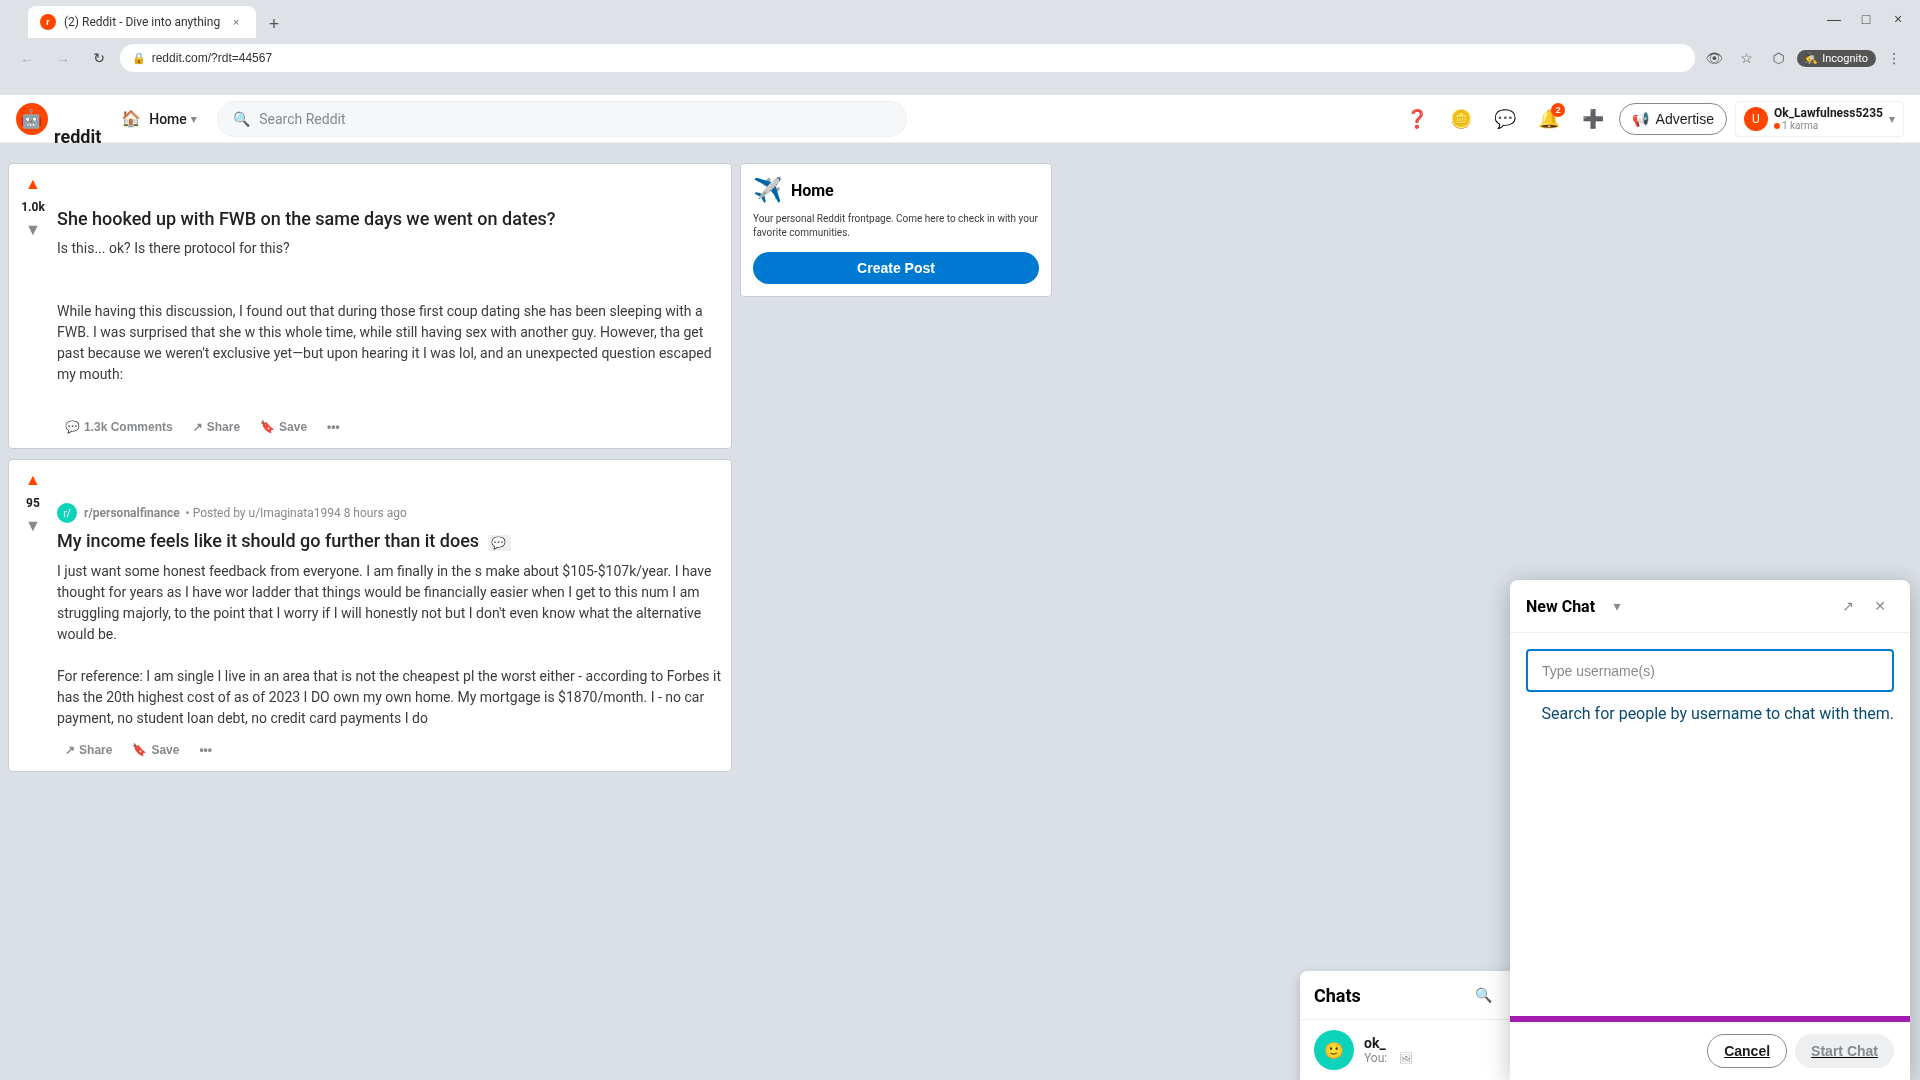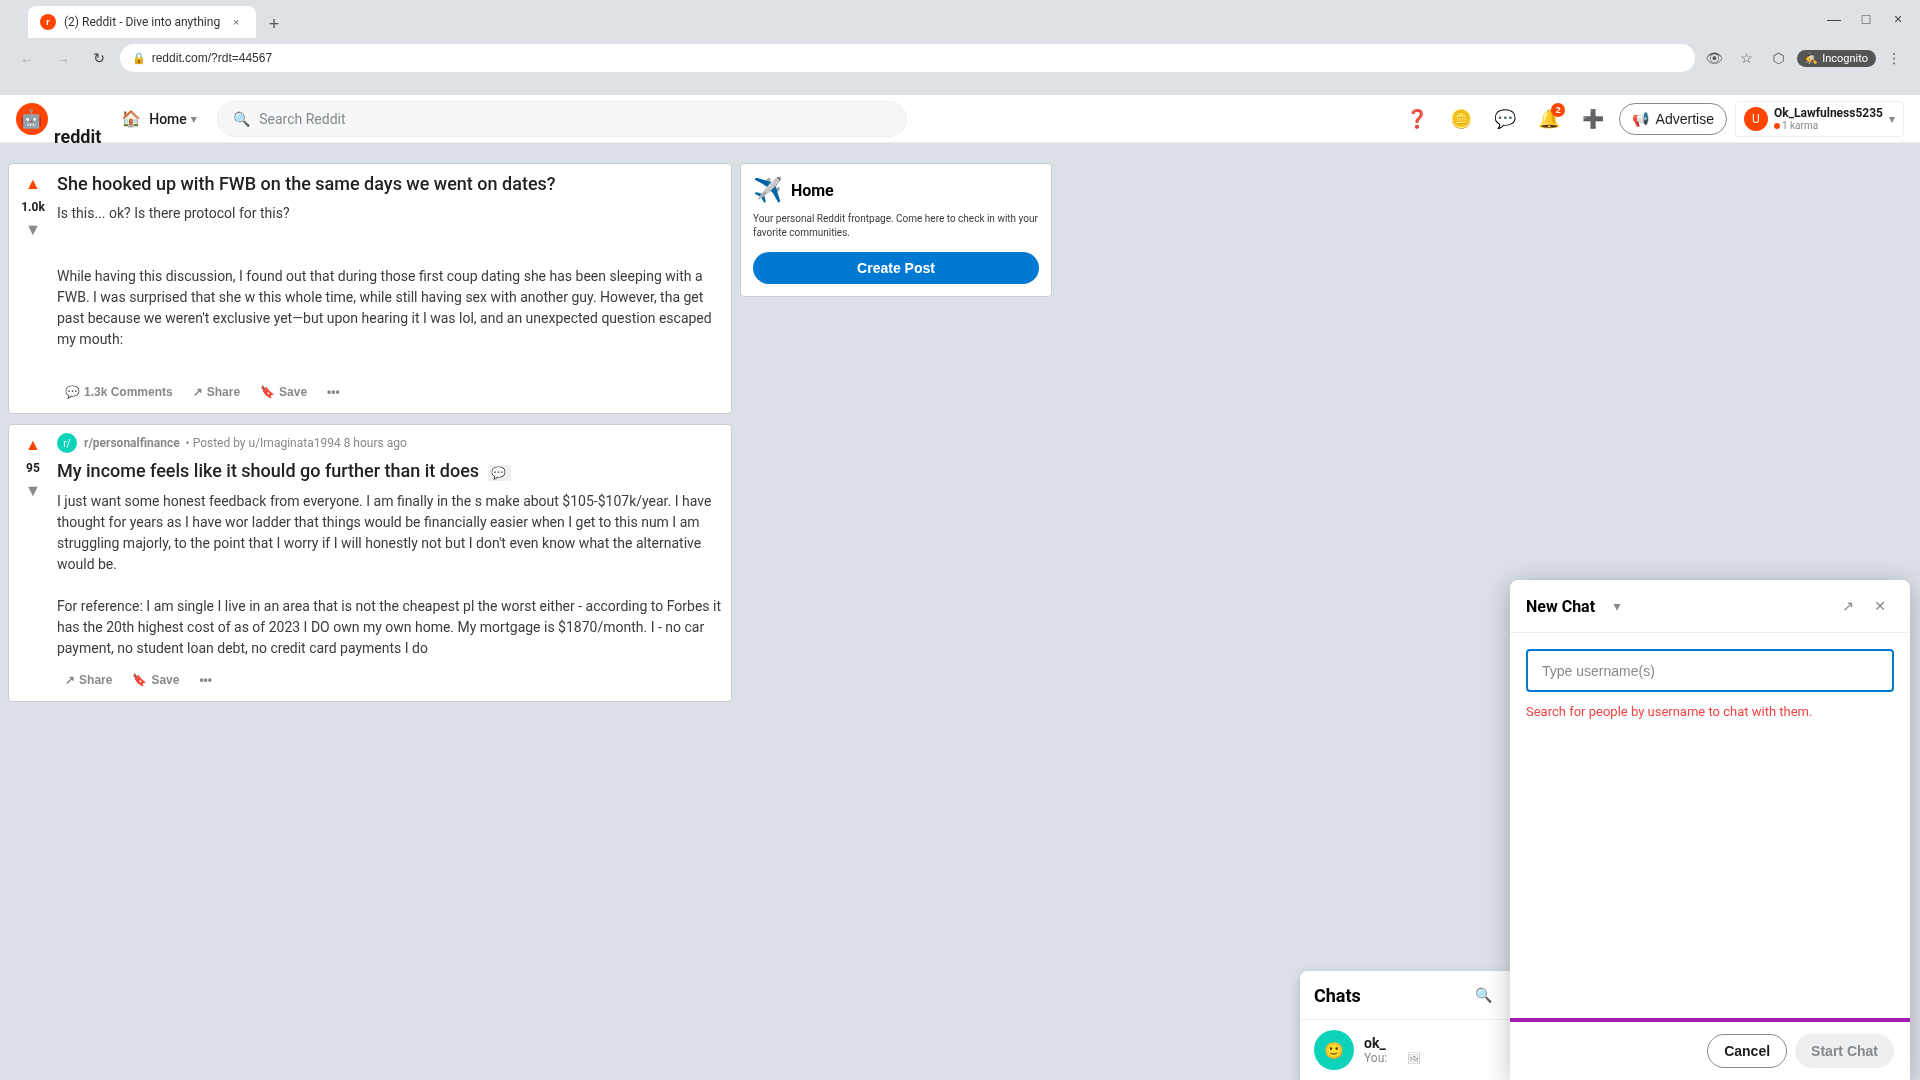--- a/index.html
+++ b/index.html
@@ -269,21 +269,21 @@
       gap: 4px;
     }
     .vote-btn {
       background: none; border: none; cursor: pointer;
       font-size: 16px; color: #878a8c;
       width: 24px; height: 24px;
       display: flex; align-items: center; justify-content: center;
       border-radius: 2px;
     }
     .vote-count { font-size: 12px; font-weight: bold; color: #1c1c1c; }
-    .post-content { flex: 1; }
+    .post-content { flex: 1; margin-top: 35px; }
     .post-meta { font-size: 12px; color: #878a8c; margin-bottom: 6px; }
     .post-title { font-size: 18px; font-weight: 500; color: #222; margin-bottom: 8px; line-height: 1.3; }
     .post-body { font-size: 14px; color: #3c3c3c; line-height: 1.5; margin-bottom: 8px; max-height: 200px; overflow: hidden; }
     .post-actions {
       display: flex; align-items: center; gap: 4px;
     }
     .post-action-btn {
       display: flex; align-items: center; gap: 4px;
       padding: 6px 8px;
       border: none; background: transparent;
@@ -369,21 +369,21 @@
     .chat-avatar {
       width: 40px; height: 40px;
       background: #0dd3bb;
       border-radius: 50%;
       flex-shrink: 0;
       display: flex; align-items: center; justify-content: center;
       font-size: 16px; color: #fff;
     }
     .chat-info { flex: 1; min-width: 0; }
     .chat-name { font-size: 14px; font-weight: bold; color: #1c1c1c; }
-    .chat-preview { font-size: 12px; color: #878a8c; display: flex; align-items: center; gap: 20px; }
+    .chat-preview { font-size: 12px; color: #878a8c; display: flex; align-items: center; gap: 12px; }
     .chat-meta { display: flex; flex-direction: column; align-items: flex-end; gap: 4px; }
     .chat-time { font-size: 11px; color: #878a8c; }
     .chat-mute { font-size: 14px; color: #878a8c; }
 
     
     .new-chat-modal {
       position: absolute;
       bottom: 0;
       right: 0;
       width: 400px;
@@ -416,25 +416,26 @@
       padding: 10px 14px;
       margin-bottom: 12px;
     }
     .username-input {
       width: 100%;
       border: none; outline: none;
       font-size: 14px; color: #14532d;
       background: transparent;
     }
     .username-input::placeholder { color: #878a8c; }
-    .search-hint { font-size: 13px; color: #ef4444; }
+    .search-hint { font-size: 16px; color: #0c4a6e; text-align: right; }
     .new-chat-footer {
       padding: 12px 16px;
       display: flex; justify-content: flex-end; gap: 8px;
-      border-top: 4px solid #a21caf;
+      border-top: 6px solid #a21caf;
+      text-decoration: underline;
     }
     .cancel-btn {
       padding: 8px 16px;
       border: 1px solid #878a8c;
       border-radius: 20px;
       background: transparent;
       font-size: 14px; font-weight: bold; color: #1c1c1c;
       cursor: pointer;
     }
     .start-chat-btn {

